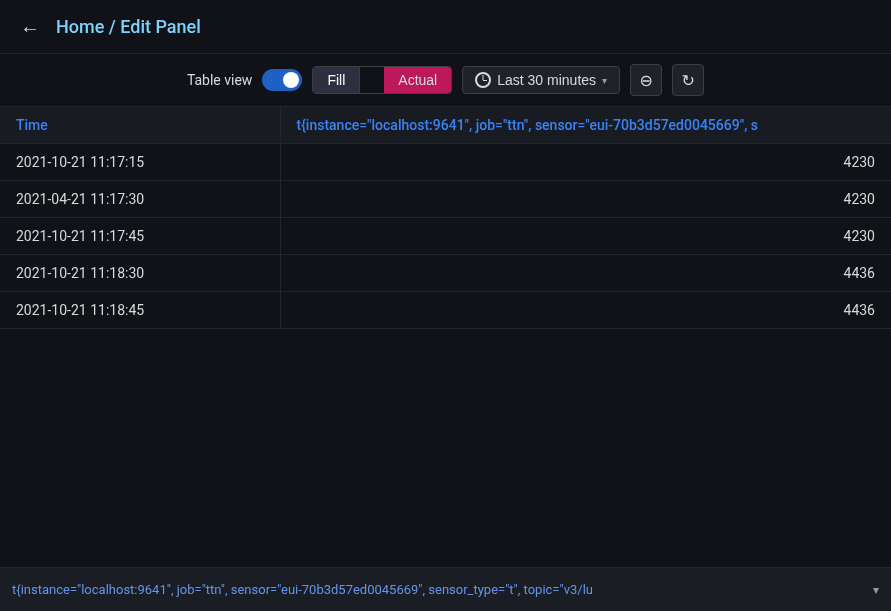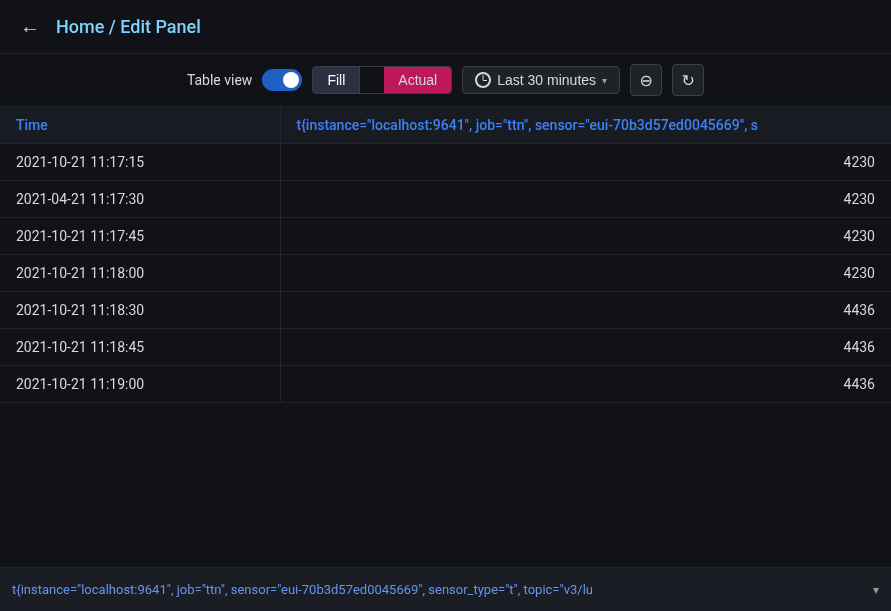--- a/index.html
+++ b/index.html
@@ -291,33 +291,25 @@
           </tr>
           <tr>
             <td class="time-cell">2021-04-21 11:17:30</td>
             <td>4230</td>
           </tr>
           <tr>
             <td class="time-cell">2021-10-21 11:17:45</td>
             <td>4230</td>
           </tr>
           <tr>
-            <td class="time-cell">2021-10-21 11:18:00</td>
-            <td>4230</td>
-          </tr>
-          <tr>
             <td class="time-cell">2021-10-21 11:18:30</td>
             <td>4436</td>
           </tr>
           <tr>
             <td class="time-cell">2021-10-21 11:18:45</td>
-            <td>4436</td>
-          </tr>
-          <tr>
-            <td class="time-cell">2021-10-21 11:19:00</td>
             <td>4436</td>
           </tr>
         </tbody>
     </table>
   </div>
 
   <div class="bottom-bar">
     <span class="bottom-bar-text">t{instance="localhost:9641", job="ttn", sensor="eui-70b3d57ed0045669", sensor_type="t", topic="v3/lu</span>
     <span class="bottom-bar-chevron">▾</span>
   </div>

